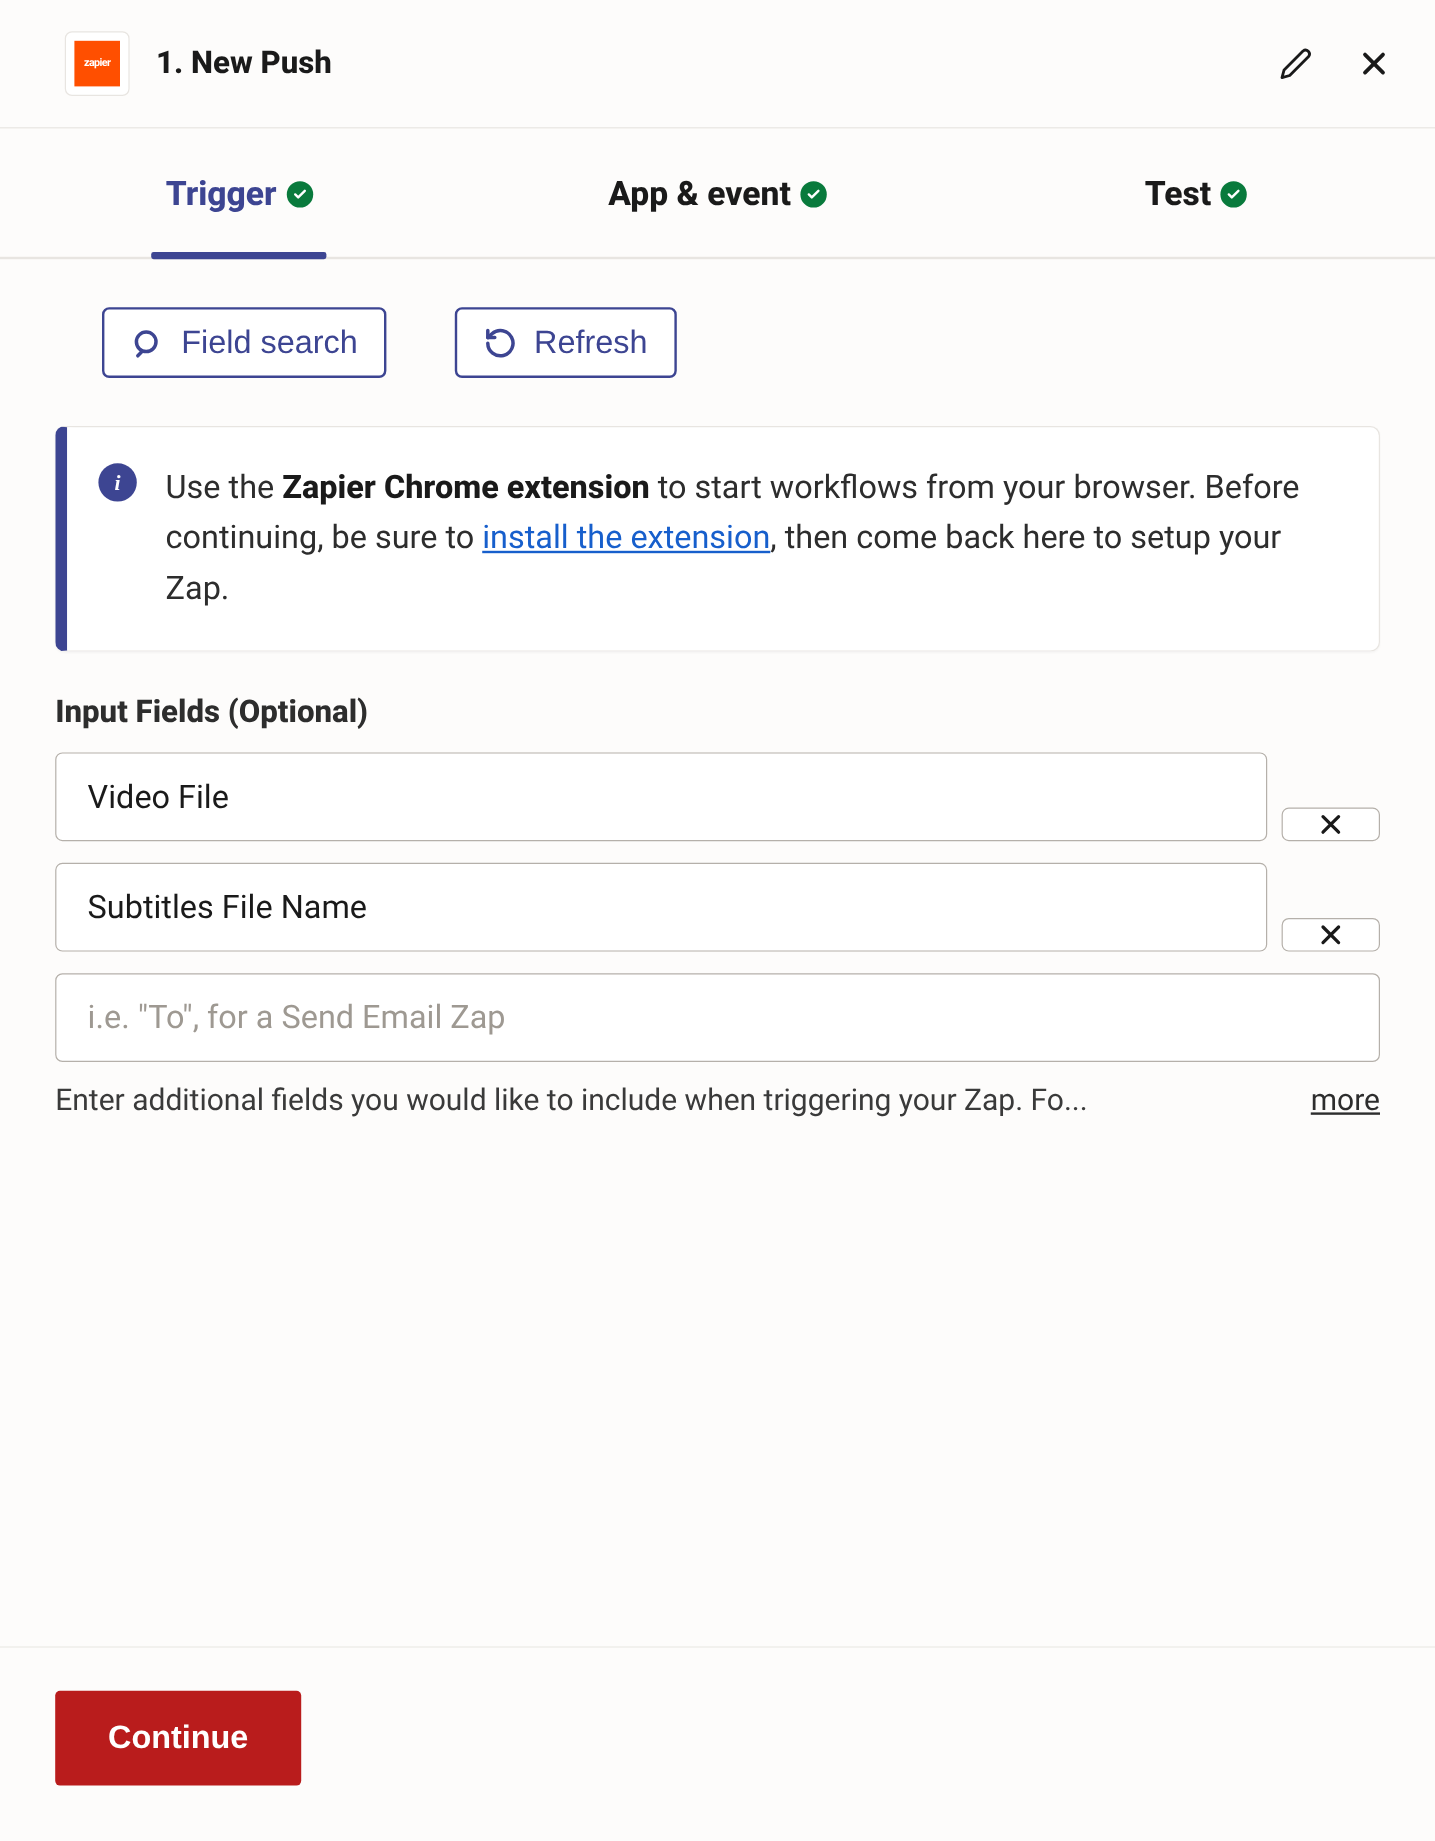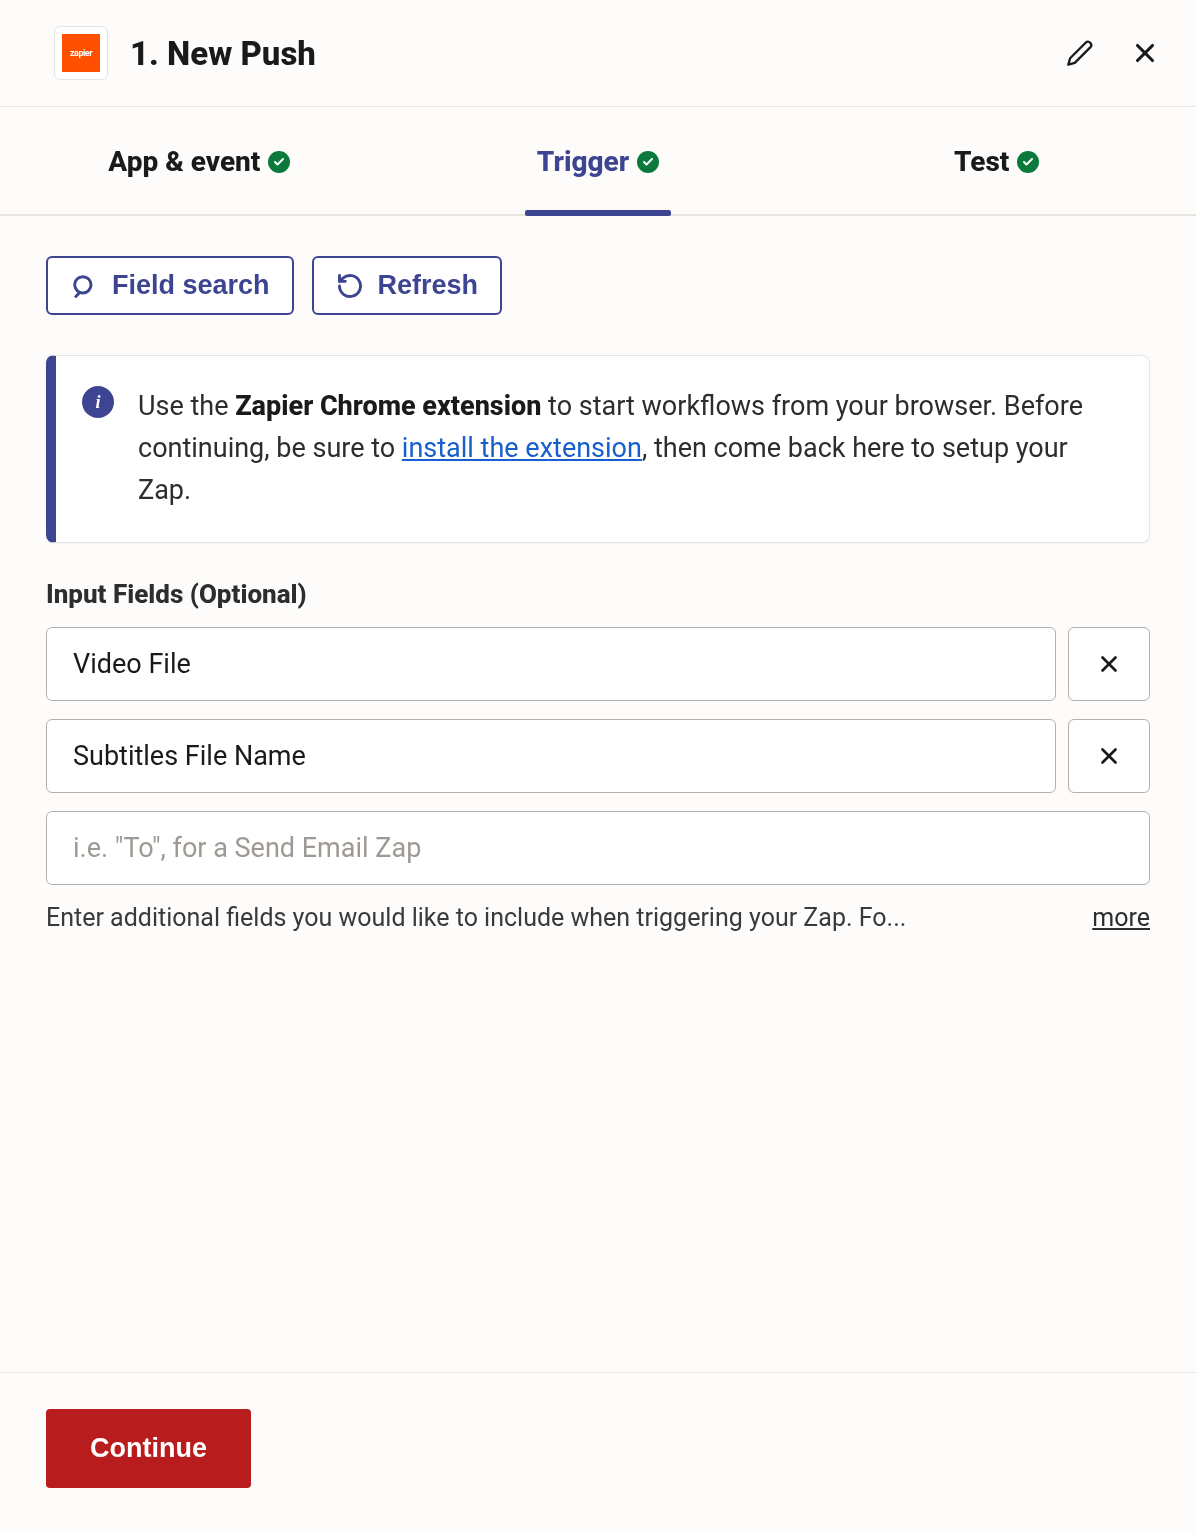--- a/index.html
+++ b/index.html
@@ -40,21 +40,21 @@
     background: #ff4f00;
     display: flex;
     align-items: center;
     justify-content: center;
     color: #fff;
     font-size: 9px;
     font-weight: 700;
     letter-spacing: -0.5px;
   }
   .header-title {
-    font-size: 33px;
+    font-size: 26px;
     font-weight: 800;
     color: #1a1a1a;
   }
   .header-actions {
     display: flex;
     align-items: center;
     gap: 24px;
   }
   .icon-btn {
     background: none;
@@ -116,24 +116,25 @@
     margin-bottom: 40px;
   }
   .outline-btn {
     display: flex;
     align-items: center;
     gap: 14px;
     border: 2px solid #3d4592;
     background: #fff;
     color: #3d4592;
     font-size: 27px;
-    font-weight: 700;
+    font-weight: 400;
     padding: 12px 22px;
     border-radius: 6px;
     cursor: pointer;
+    margin-left: 39px;
   }
   .info-box {
     display: flex;
     gap: 24px;
     background: #fff;
     border: 1px solid #e8e5e1;
     border-left: 10px solid #3d4592;
     border-radius: 8px;
     padding: 30px 34px 30px 26px;
     margin-bottom: 36px;
@@ -169,20 +170,21 @@
   .section-label {
     font-size: 26px;
     font-weight: 800;
     color: #2d2d2d;
     margin-bottom: 18px;
   }
   .field-row {
     display: flex;
     gap: 12px;
     margin-bottom: 18px;
+    align-items: flex-end;
   }
   .field-input {
     flex: 1;
     border: 1px solid #b5b0aa;
     border-radius: 6px;
     padding: 20px 26px;
     font-size: 27px;
     background: #fff;
     color: #1a1a1a;
     font-family: inherit;
@@ -258,30 +260,30 @@
     <button class="icon-btn">
       <svg width="30" height="30" viewBox="0 0 24 24" fill="none" stroke="currentColor" stroke-width="2.5" stroke-linecap="round">
           <line x1="18" y1="6" x2="6" y2="18"></line>
           <line x1="6" y1="6" x2="18" y2="18"></line>
         </svg>
     </button>
   </div>
 </div>
 
 <div class="tabs">
-  <div class="tab">
-    <span>App &amp; event</span>
+  <div class="tab active">
+    <span>Trigger</span>
     <span class="check-badge">
       <svg width="12" height="12" viewBox="0 0 24 24" fill="none" stroke="#fff" stroke-width="4" stroke-linecap="round" stroke-linejoin="round">
           <polyline points="20 6 9 17 4 12"></polyline>
         </svg>
     </span>
   </div>
-  <div class="tab active">
-    <span>Trigger</span>
+  <div class="tab">
+    <span>App &amp; event</span>
     <span class="check-badge">
       <svg width="12" height="12" viewBox="0 0 24 24" fill="none" stroke="#fff" stroke-width="4" stroke-linecap="round" stroke-linejoin="round">
           <polyline points="20 6 9 17 4 12"></polyline>
         </svg>
     </span>
   </div>
   <div class="tab">
     <span>Test</span>
     <span class="check-badge">
       <svg width="12" height="12" viewBox="0 0 24 24" fill="none" stroke="#fff" stroke-width="4" stroke-linecap="round" stroke-linejoin="round">

